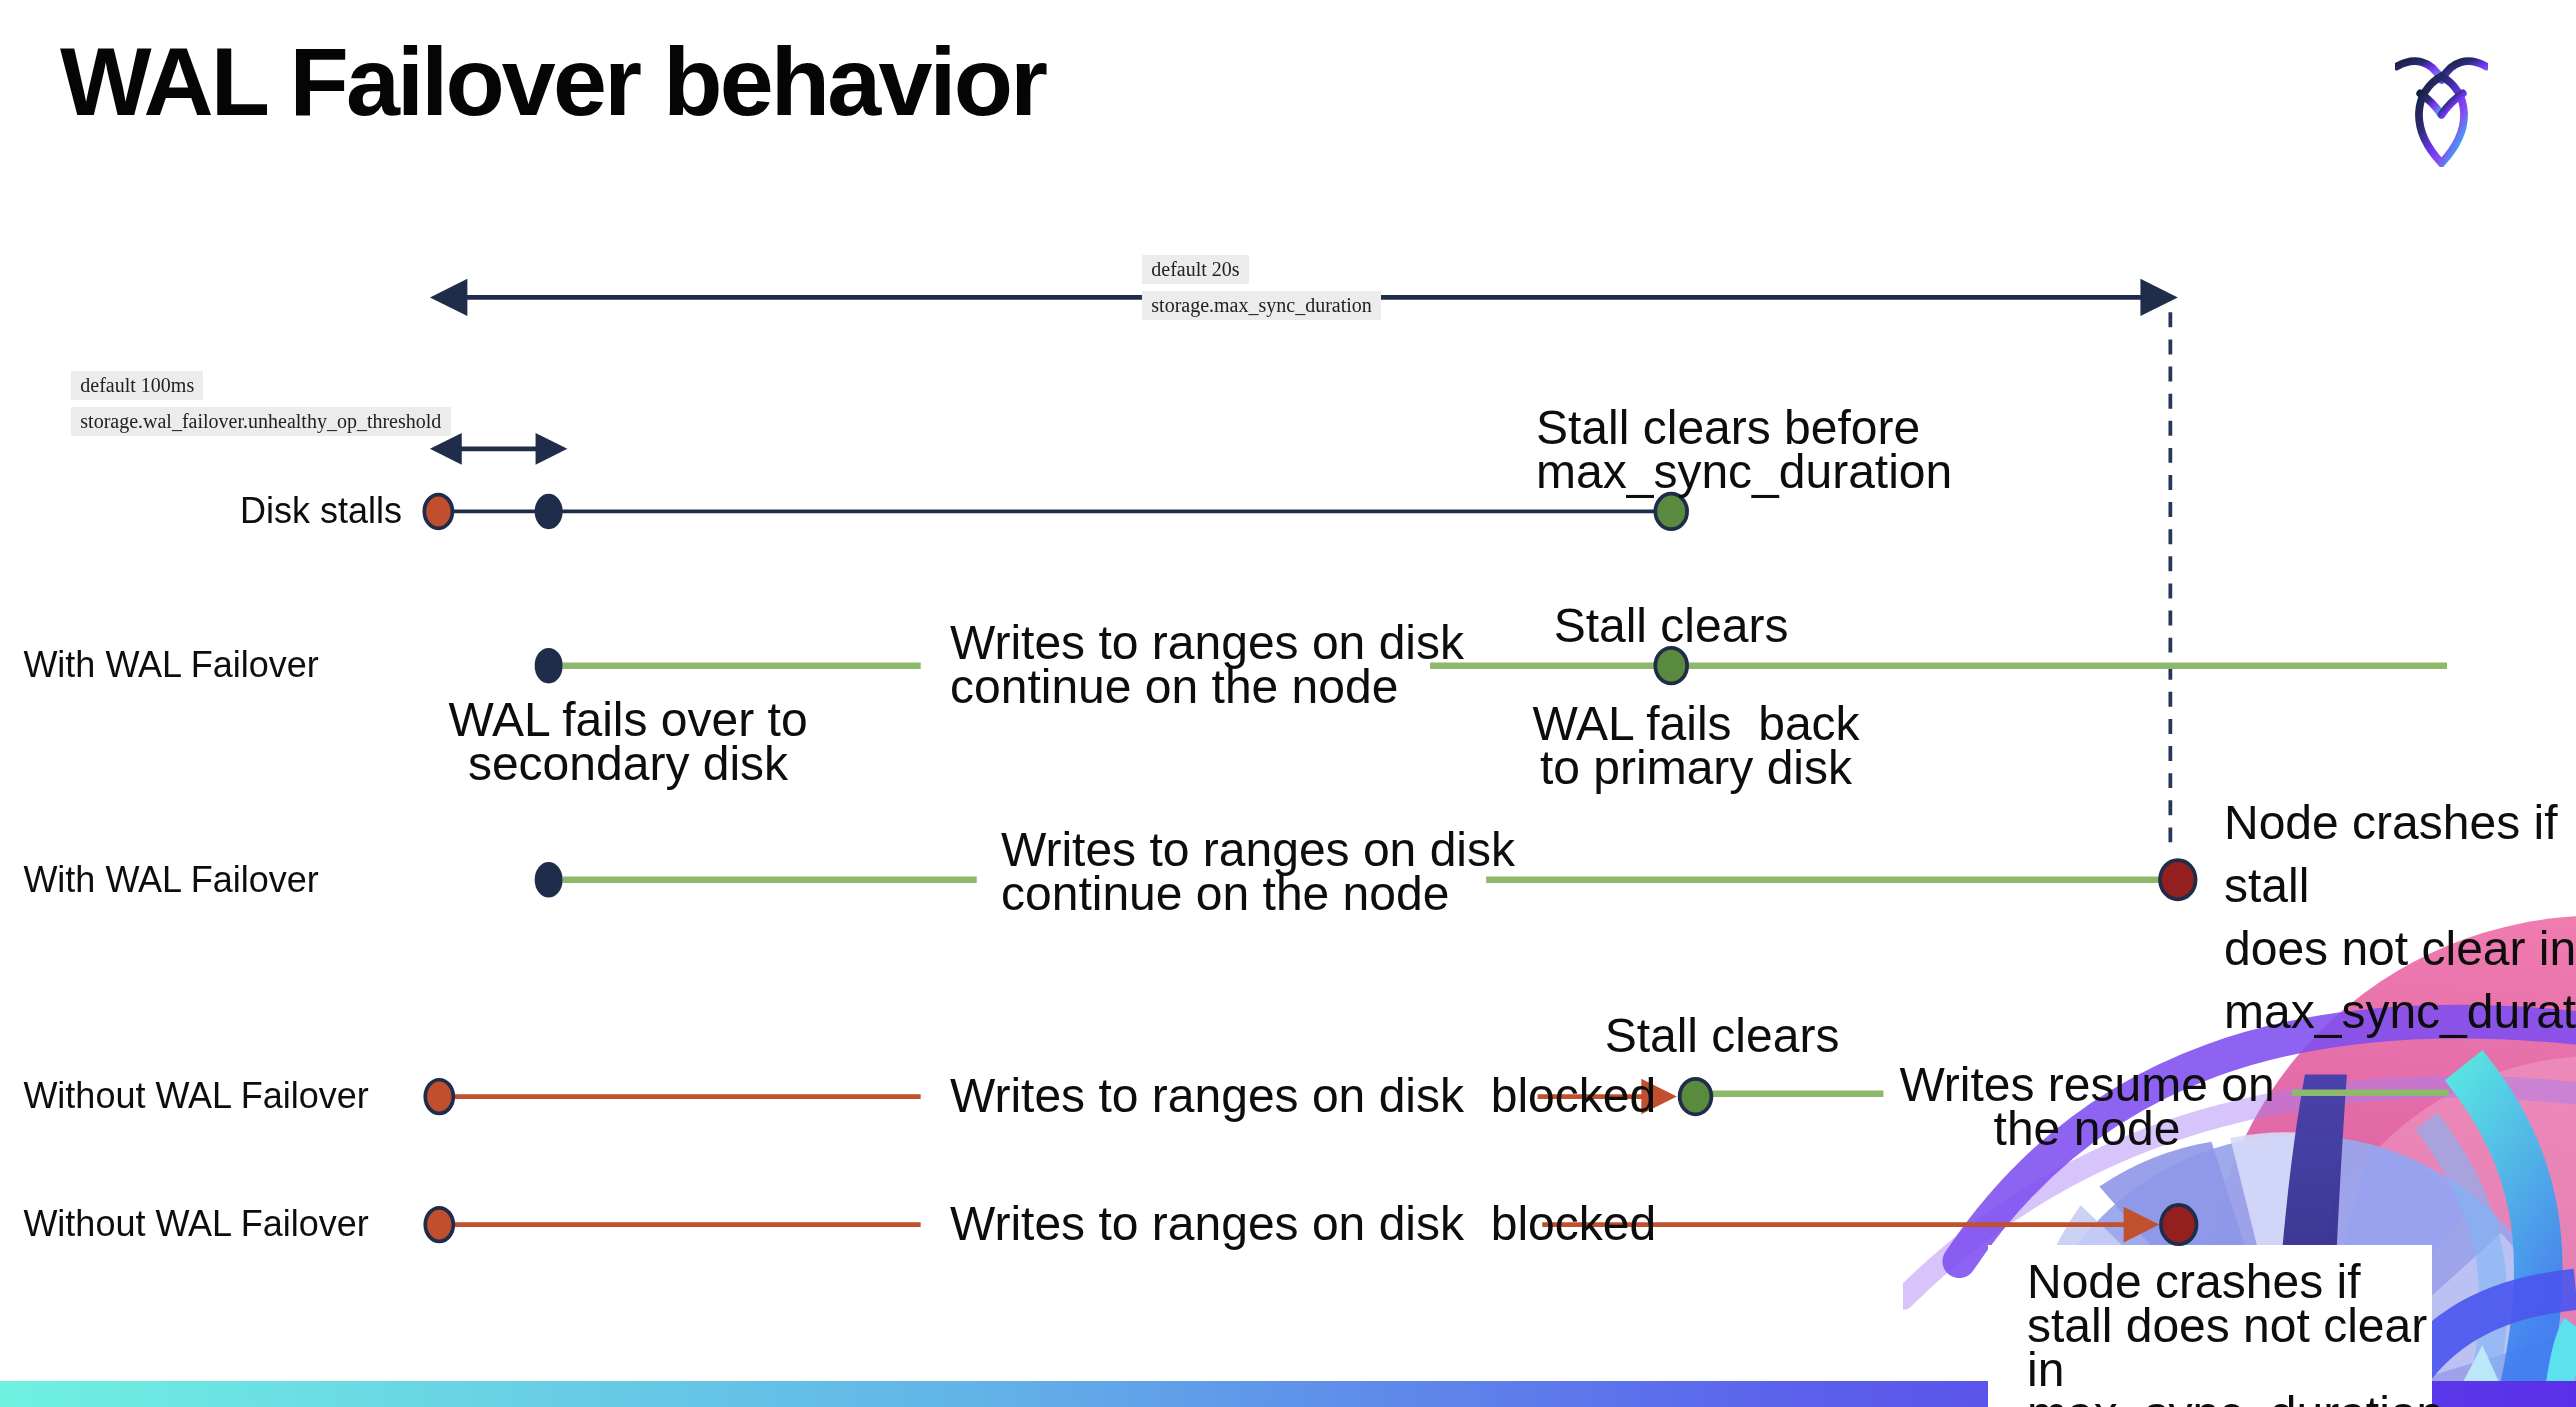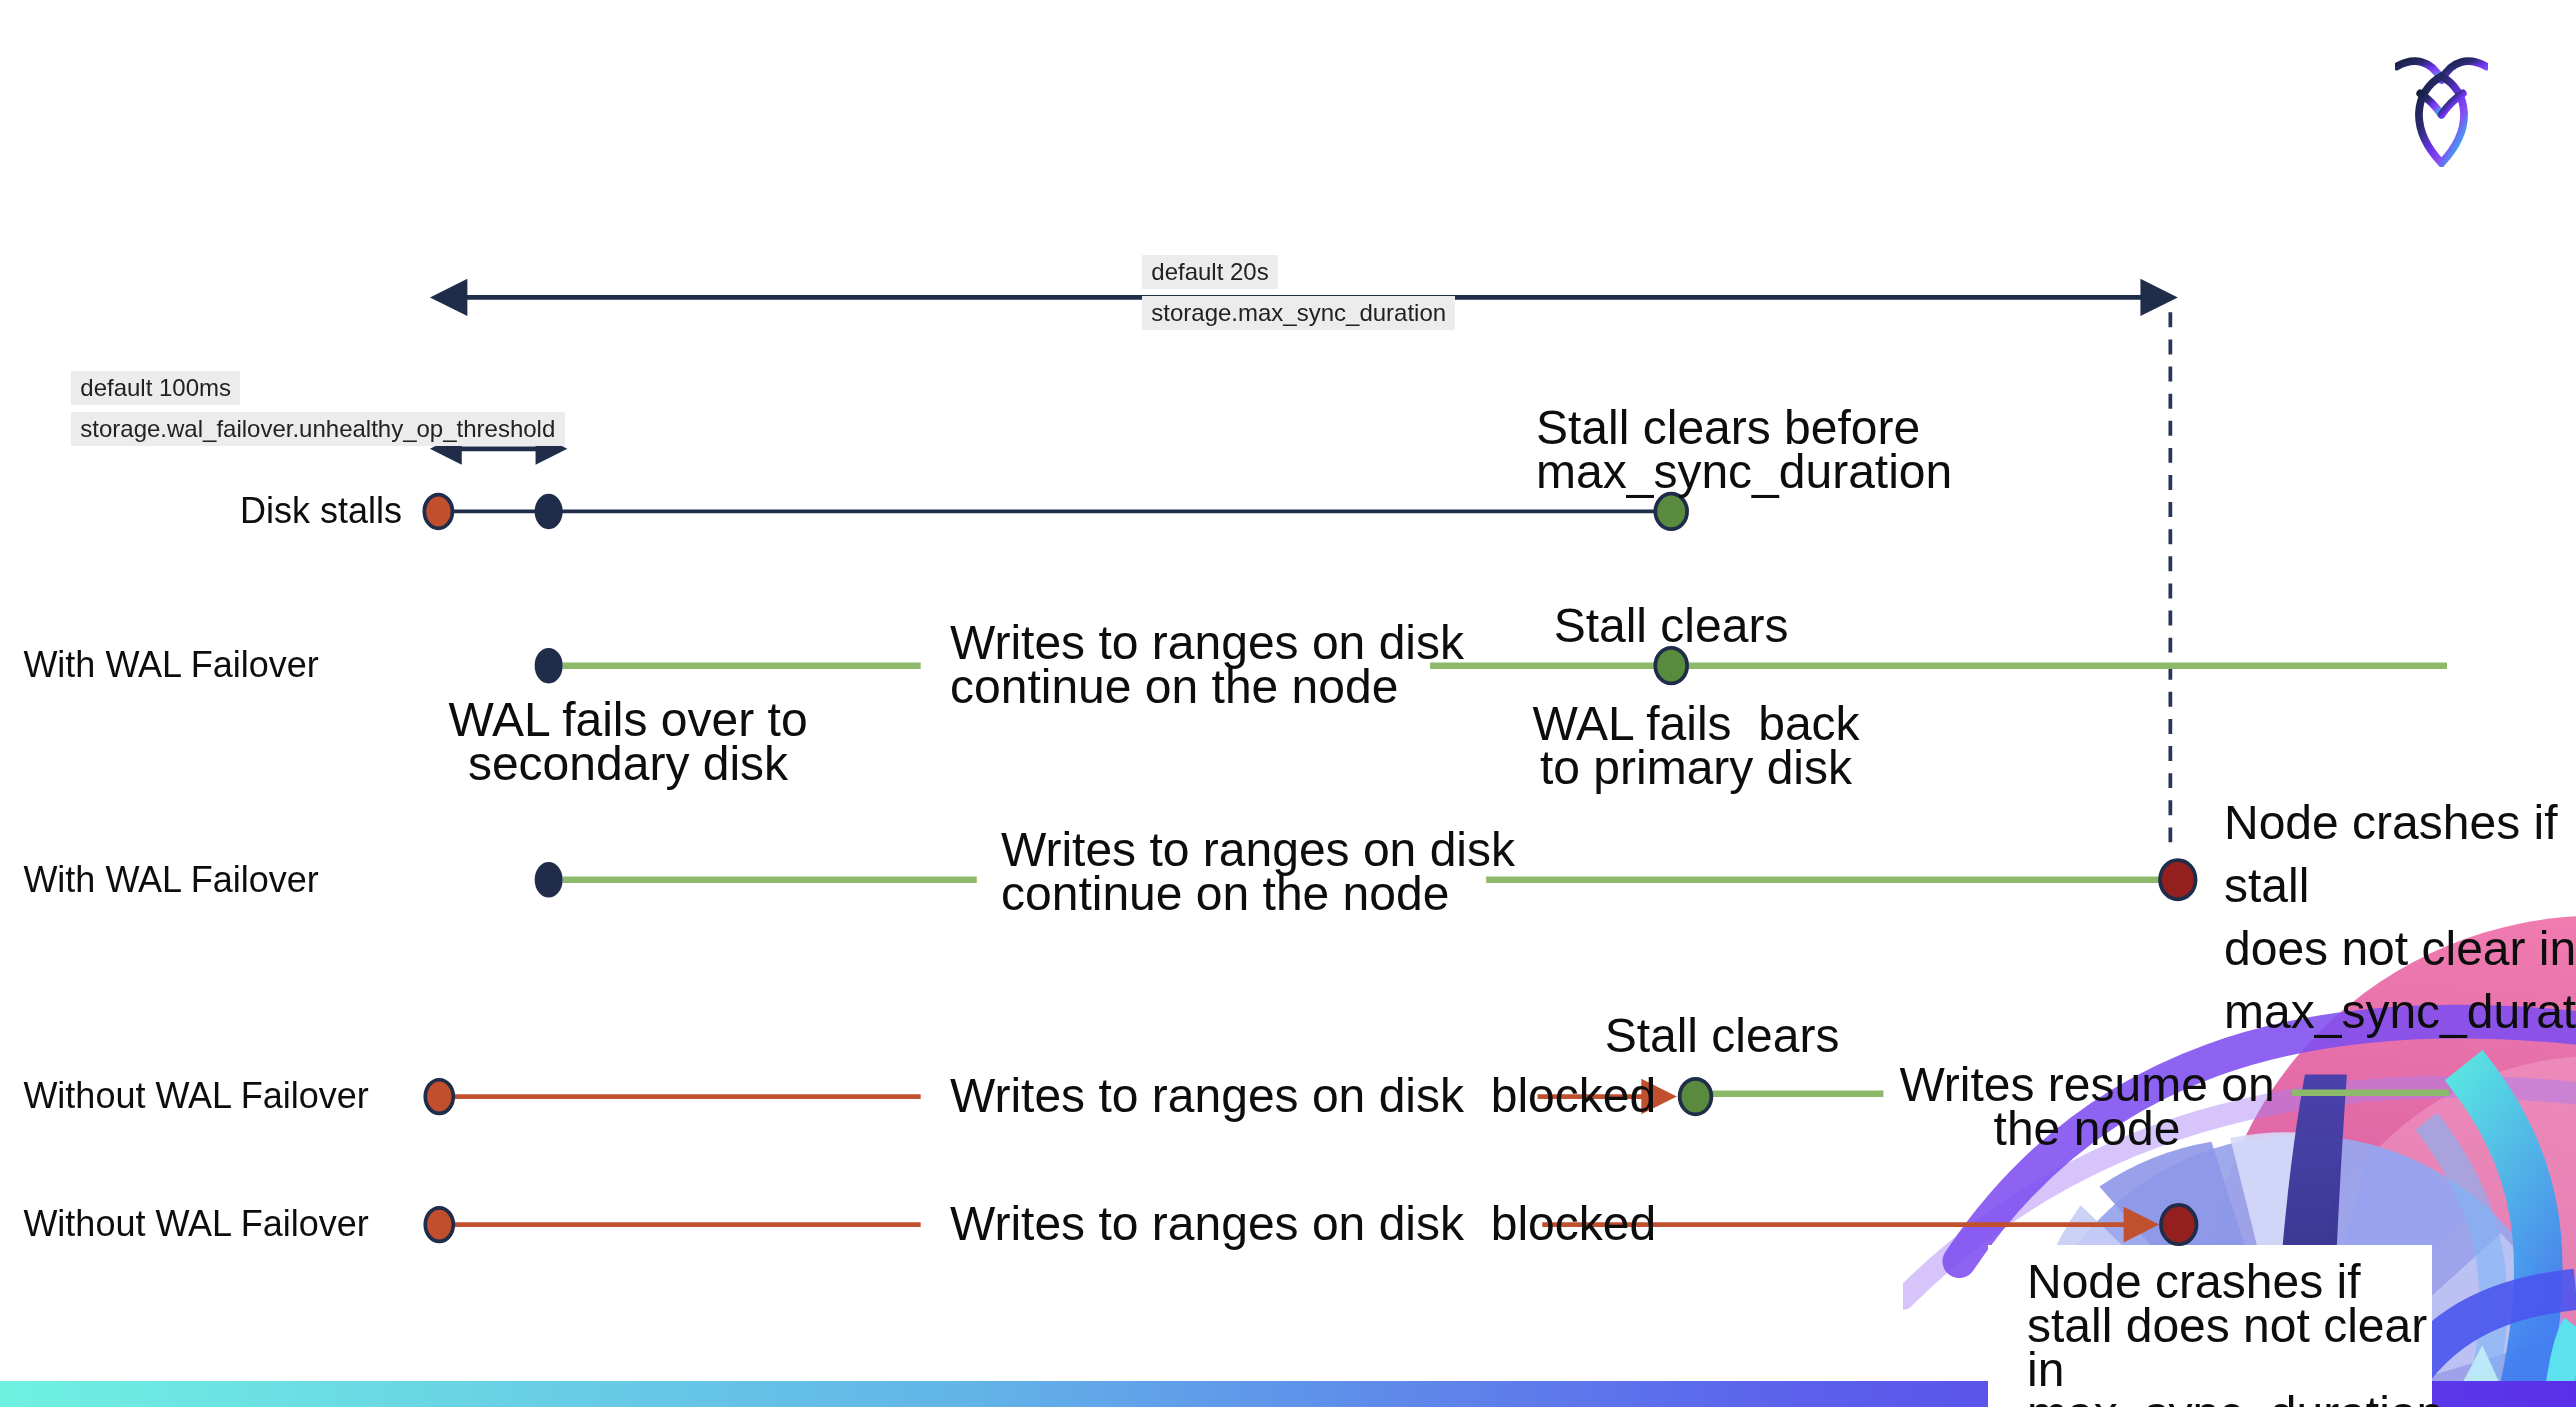--- a/index.html
+++ b/index.html
@@ -16,22 +16,22 @@
      background:linear-gradient(90deg,#6ff1e1 0%,#62b3e8 38%,#5b60ec 70%,#5a2fe9 100%);}
   .crash-box{position:absolute;left:1988px;top:1245px;width:444px;height:163px;background:#ffffff;z-index:3;}
   .crash-box .annotation{position:absolute;left:39px;top:15px;}
   .diagram-svg{position:absolute;left:0;top:0;width:2576px;height:1408px;z-index:4;pointer-events:none;}
   .txt{position:absolute;z-index:5;white-space:pre-wrap;}
   .row-label{font-size:36px;color:#0d0d0d;}
   .annotation{font-size:48px;line-height:44px;color:#0d0d0d;}
   .center{text-align:center;transform:translate(-50%,-50%);}
   .vcenter{transform:translateY(-50%);}
   .rightend{transform:translate(-100%,-50%);}
-  .code-label{position:absolute;z-index:5;font-family:Liberation Sans, sans-serif;
-      font-size:24px;color:#222;display:flex;flex-direction:column;align-items:flex-start;gap:6.5px;}
+  .code-label{position:absolute;z-index:5;font-family:Liberation Serif, serif;
+      font-size:20px;color:#222;display:flex;flex-direction:column;align-items:flex-start;gap:6.5px;}
   .code-label span{background:var(--code-bg);padding:2.8px 9.3px 3.7px 9.3px;display:inline-block;}
   .page-title{position:absolute;left:60px;top:26px;z-index:6;font-size:97px;font-weight:bold;
       letter-spacing:-2.8px;color:#050505;}
   .logo{position:absolute;left:2395px;top:47px;width:93px;height:120px;z-index:6;}
 </style>
 </head>
 <body>
 
 <div class="canvas">
 
@@ -125,20 +125,21 @@
 
     <g>
       <line x1="486" y1="1310" x2="985" y2="1310" stroke="var(--red-line)" stroke-width="5"></line>
       <line x1="1650" y1="1310" x2="2288" y2="1310" stroke="var(--red-line)" stroke-width="5"></line>
       <polygon points="2310,1310 2272,1291 2272,1329" fill="var(--red-line)"></polygon>
       <ellipse cx="470" cy="1310" rx="15" ry="18" fill="var(--red-dot)" stroke="var(--navy)" stroke-width="4"></ellipse>
       <ellipse cx="2331" cy="1310" rx="19" ry="21" fill="var(--crash)" stroke="var(--navy)" stroke-width="4"></ellipse>
     </g>
   </svg>
 
+  <div class="page-title">WAL Failover behavior</div>
   <svg class="logo" viewBox="0 0 96 124">
     <defs>
       <linearGradient id="lg" x1="0" y1="0" x2="1" y2="1">
         <stop offset="0" stop-color="#15203f"></stop>
           <stop offset="0.32" stop-color="#2b2a72"></stop>
         <stop offset="0.55" stop-color="#6b34ee"></stop>
           <stop offset="0.7" stop-color="#8a4cf0"></stop>
         <stop offset="0.88" stop-color="#2fb1f2"></stop>
           <stop offset="1" stop-color="#62e9f3"></stop>
       </linearGradient>

